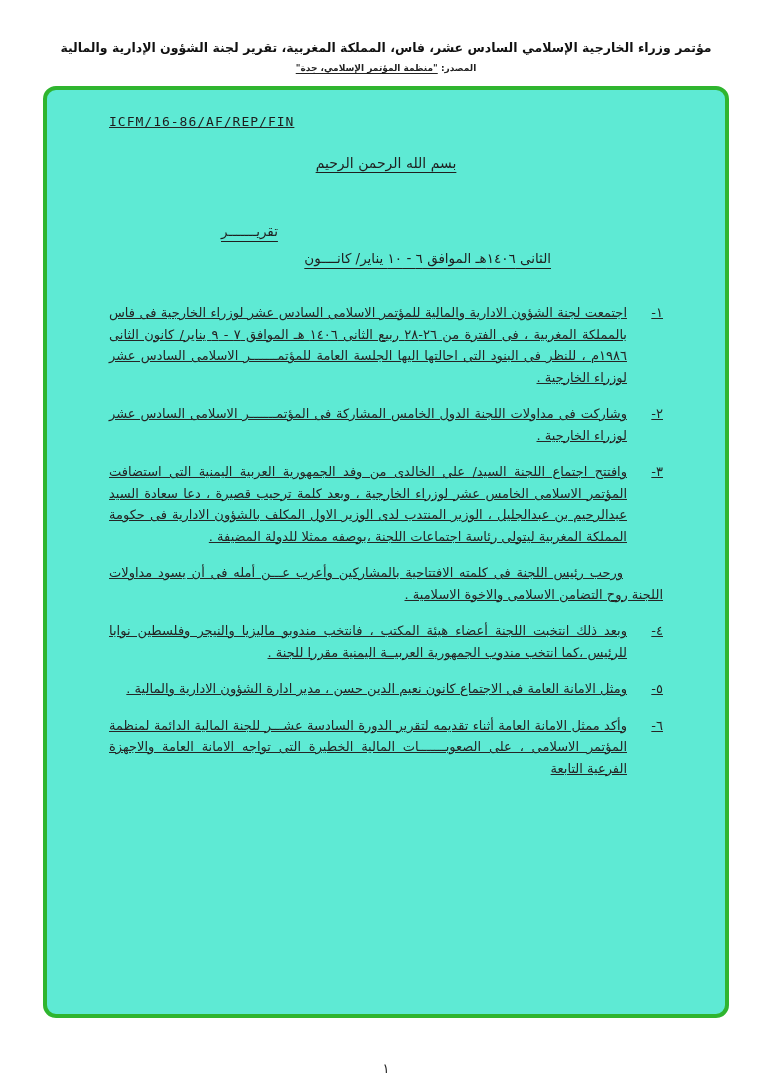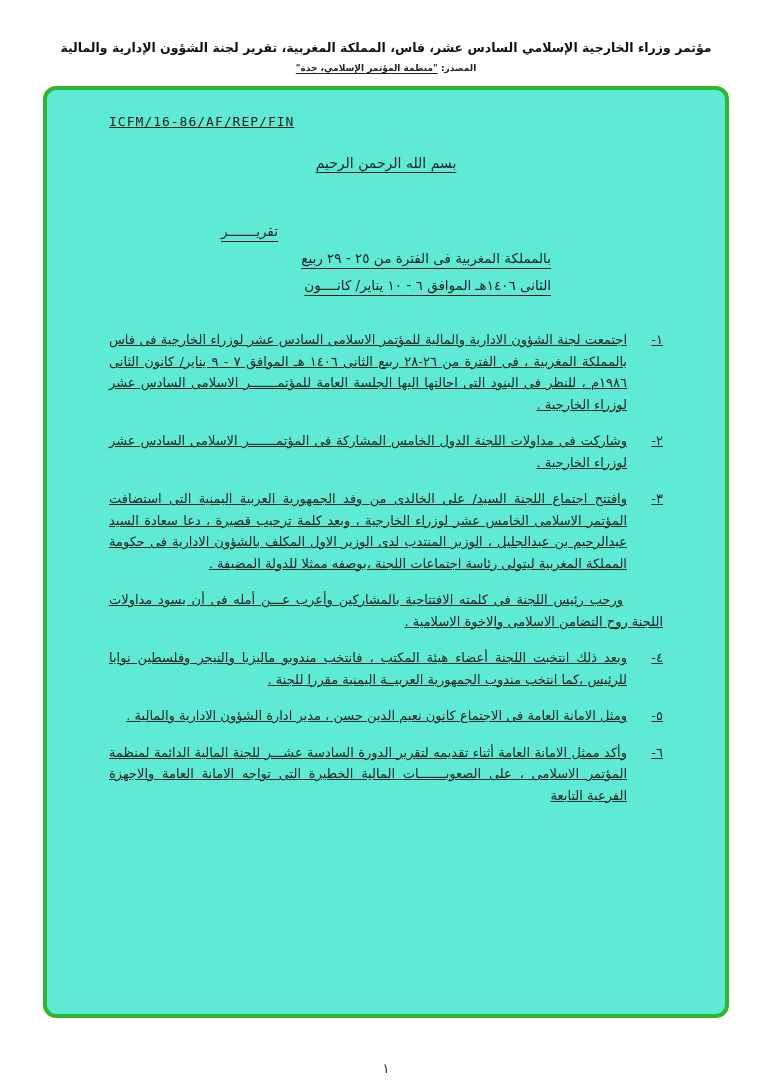--- a/index.html
+++ b/index.html
@@ -94,21 +94,20 @@
 
     <div class="ref">ICFM/16-86/AF/REP/FIN</div>
 
     <div class="basmala-wrap">
       <span class="basmala">بسم الله الرحمن الرحيم</span>
     </div>
 
     <div class="title-wrap">
       <div class="title-block">
         <div class="title-line centered">تقريـــــــر</div>
-        <div class="title-line">بالمملكة المغربية فى الفترة من ٢٥ - ٢٩ ربيع</div>
         <div class="title-line">الثانى ١٤٠٦هـ الموافق ٦ - ١٠ يناير/ كانــــون</div>
       </div>
     </div>
 
     <div class="body-block">
 
       <div class="para">
         <span class="num">١-</span>
         <span class="ptext">اجتمعت لجنة الشؤون الادارية والمالية للمؤتمر الاسلامى السادس عشر لوزراء الخارجية فى فاس بالمملكة المغربية ، فى الفترة من ٢٦-٢٨ ربيع الثانى ١٤٠٦ هـ الموافق ٧ - ٩ يناير/ كانون الثانى ١٩٨٦م ، للنظر فى البنود التى احالتها اليها الجلسة العامة للمؤتمـــــــر الاسلامى السادس عشر لوزراء الخارجية .</span>
       </div>

